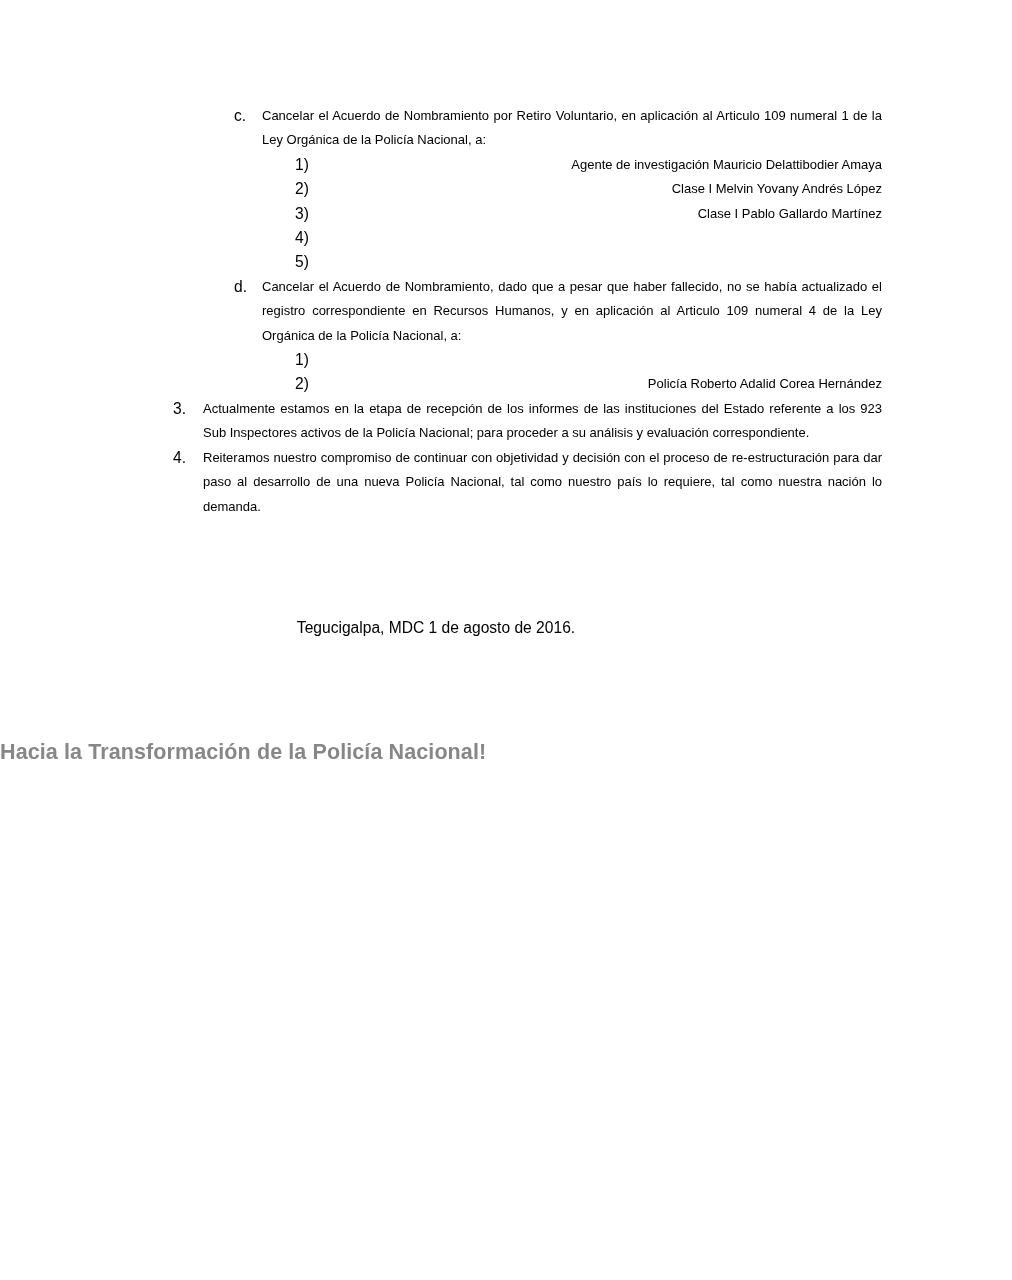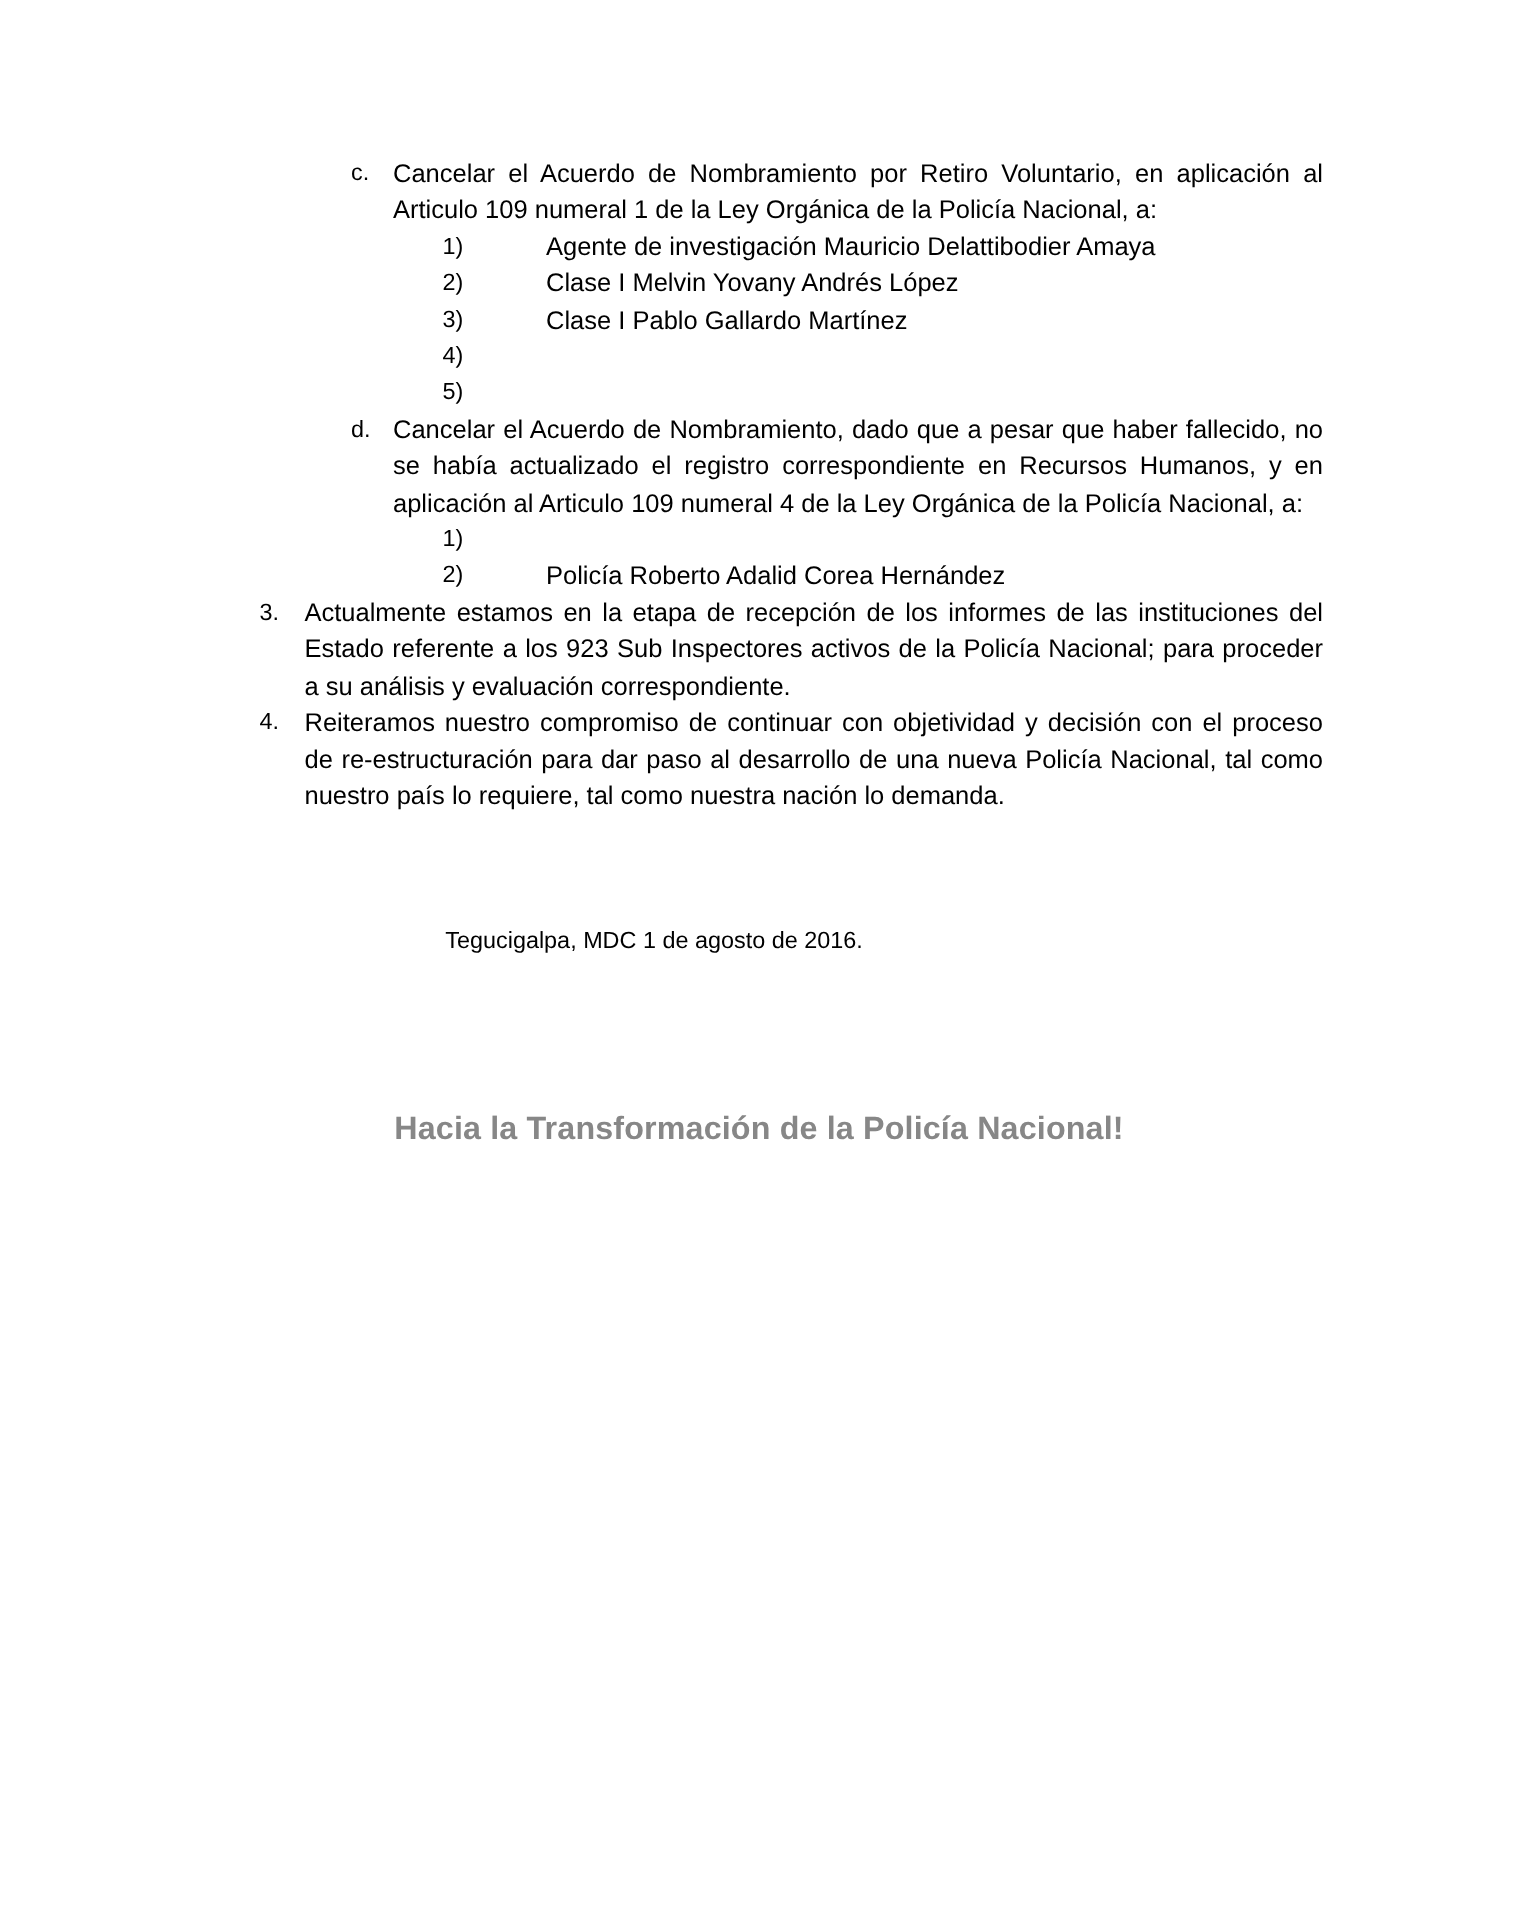--- a/index.html
+++ b/index.html
@@ -46,21 +46,21 @@
     white-space: nowrap;
     font-size: 15.6px;
     line-height: 24.4px;
   }
 
   .text {
     flex: 1 1 auto;
     text-align: justify;
     text-justify: inter-word;
     hyphens: none;
-    font-size: 17px;
+    font-size: 13px;
     line-height: 24.4px;
   }
 
   
   .lvl-letter > .marker {
     width: 28px;
     margin-left: 64px;
   }
   .lvl-letter > .text {
     
@@ -72,42 +72,40 @@
     margin-left: 125px;
   }
 
   
   .lvl-top > .marker {
     width: 30px;
     margin-left: 3px;
   }
 
   .nowrap-line .text {
-    text-align: left;
-    margin-left: 36px;
+    text-align: right;
   }
 
   
   .center-line {
     position: absolute;
     left: 0;
     top: 616px;
     width: 872px;
     text-align: center;
     font-size: 15.6px;
     line-height: 24.4px;
   }
 
   
   .slogan {
     position: absolute;
     left: 0;
     top: 737px;
     width: 1012px;
-    text-align: center;
     font-size: 21.5px;
     line-height: 30px;
     font-weight: bold;
     color: #878787;
     letter-spacing: 0.1px;
   }
 </style>
 </head>
 <body>
 

